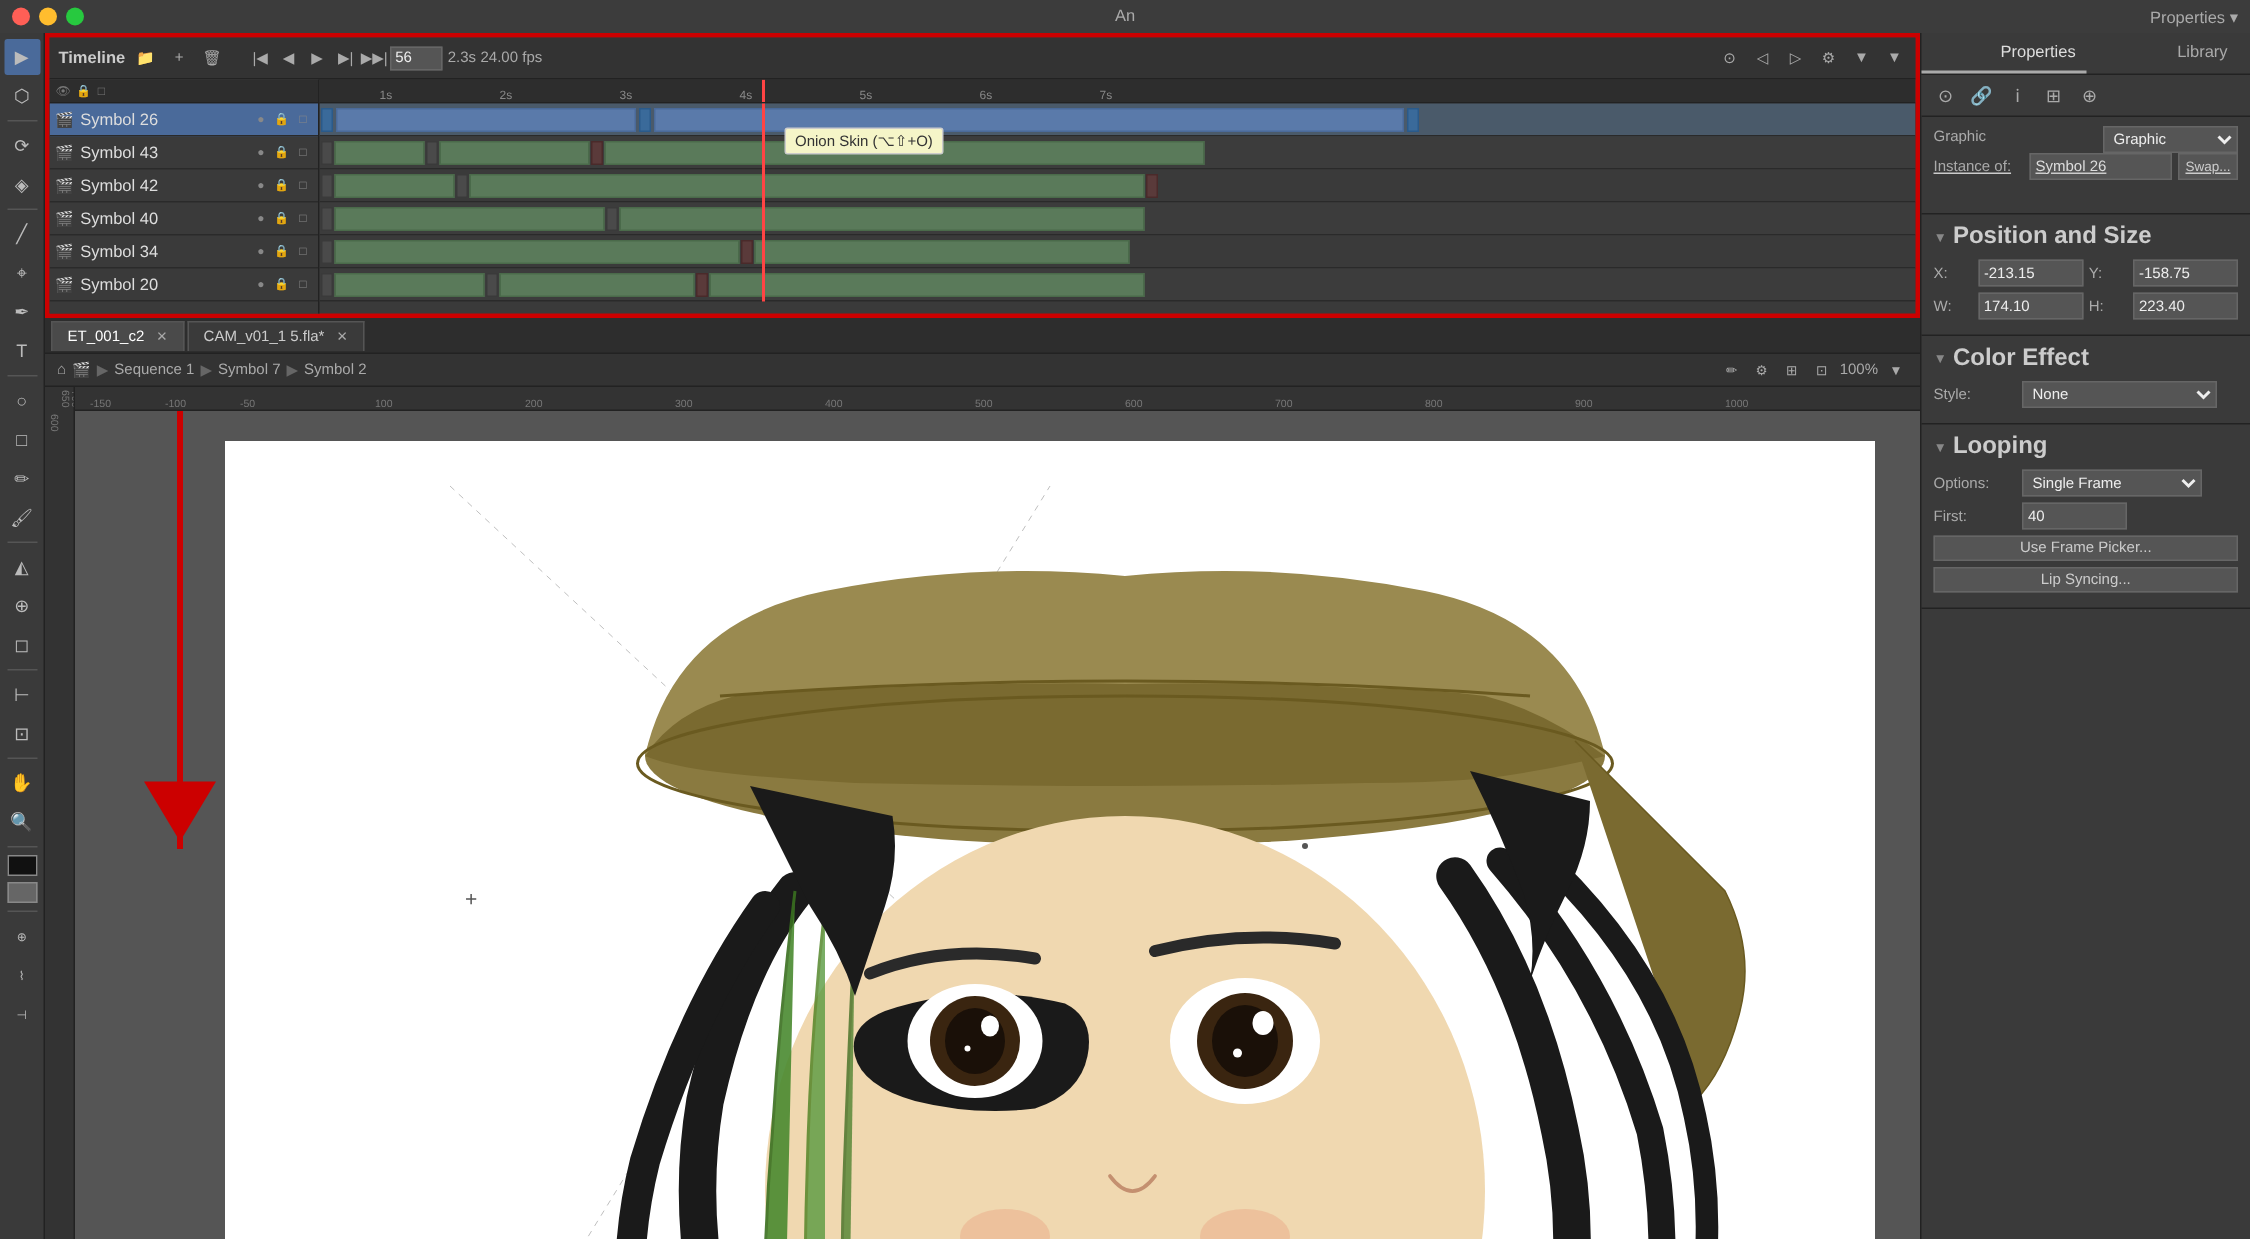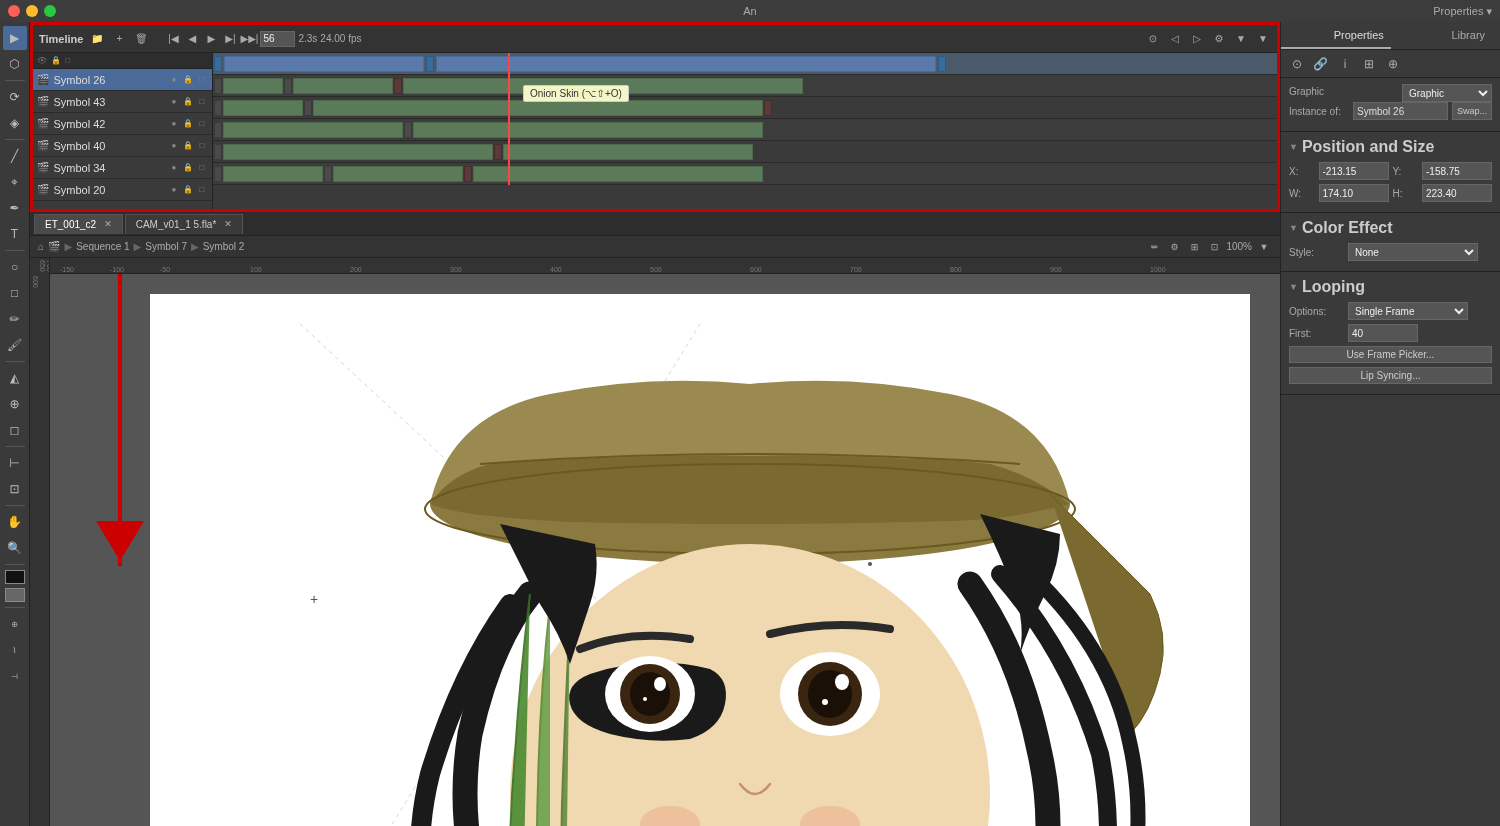--- a/index.html
+++ b/index.html
@@ -408,21 +408,22 @@
       color: #eee;
       font-size: 10px;
       height: 18px;
       padding: 0 2px;
       width: 120px;
     }
     .instance-row {
       display: flex;
       align-items: center;
       gap: 4px;
-      margin-bottom: 5px;
+      margin-bottom: 16px;
+      text-decoration: underline;
     }
     .instance-label {
       font-size: 10px;
       color: #aaa;
       width: 60px;
     }
     .instance-value {
       font-size: 10px;
       color: #ddd;
       flex: 1;
@@ -616,20 +617,33 @@
             <div class="layer-controls">
               <div class="layer-ctrl-btn">●</div>
               <div class="layer-ctrl-btn">🔒</div>
               <div class="layer-ctrl-btn">□</div>
             </div>
           </div>
         </div>
 
         <div id="timeline-frames" style="position:relative; flex:1; overflow:hidden;">
 
+          <div id="frames-ruler" style="height:16px; background:#2d2d2d; border-bottom:1px solid #222; position:relative; overflow:hidden;">
+            <div style="display:flex; align-items:flex-end; height:100%; font-size:8px; color:#888; padding:0 2px;">
+              <span style="position:absolute; left:40px;">1s</span>
+              <span style="position:absolute; left:120px;">2s</span>
+              <span style="position:absolute; left:200px;">3s</span>
+              <span style="position:absolute; left:280px;">4s</span>
+              <span style="position:absolute; left:360px;">5s</span>
+              <span style="position:absolute; left:440px;">6s</span>
+              <span style="position:absolute; left:520px;">7s</span>
+            </div>
+
+            <div style="position:absolute; top:0; bottom:0; left:295px; width:2px; background:#ff4444;"></div>
+          </div>
 
           <div style="position:relative;">
 
             <div style="position:absolute; top:0; bottom:0; left:295px; width:2px; background:#ff4444; z-index:5;"></div>
 
             <div class="frame-row" style="background:#4a5a6a;">
               <div style="display:flex; height:100%; align-items:center; padding:2px 0;">
                 <div style="width:8px;height:16px;background:#3a6a9a;border:1px solid #2a5a8a;margin:0 1px;flex-shrink:0;"></div>
                 <div style="width:200px;height:16px;background:#5a7aaa;border:1px solid #4a6a9a;margin:0 1px;flex-shrink:0;"></div>
                 <div style="width:8px;height:16px;background:#3a6a9a;border:1px solid #2a5a8a;margin:0 1px;flex-shrink:0;"></div>

